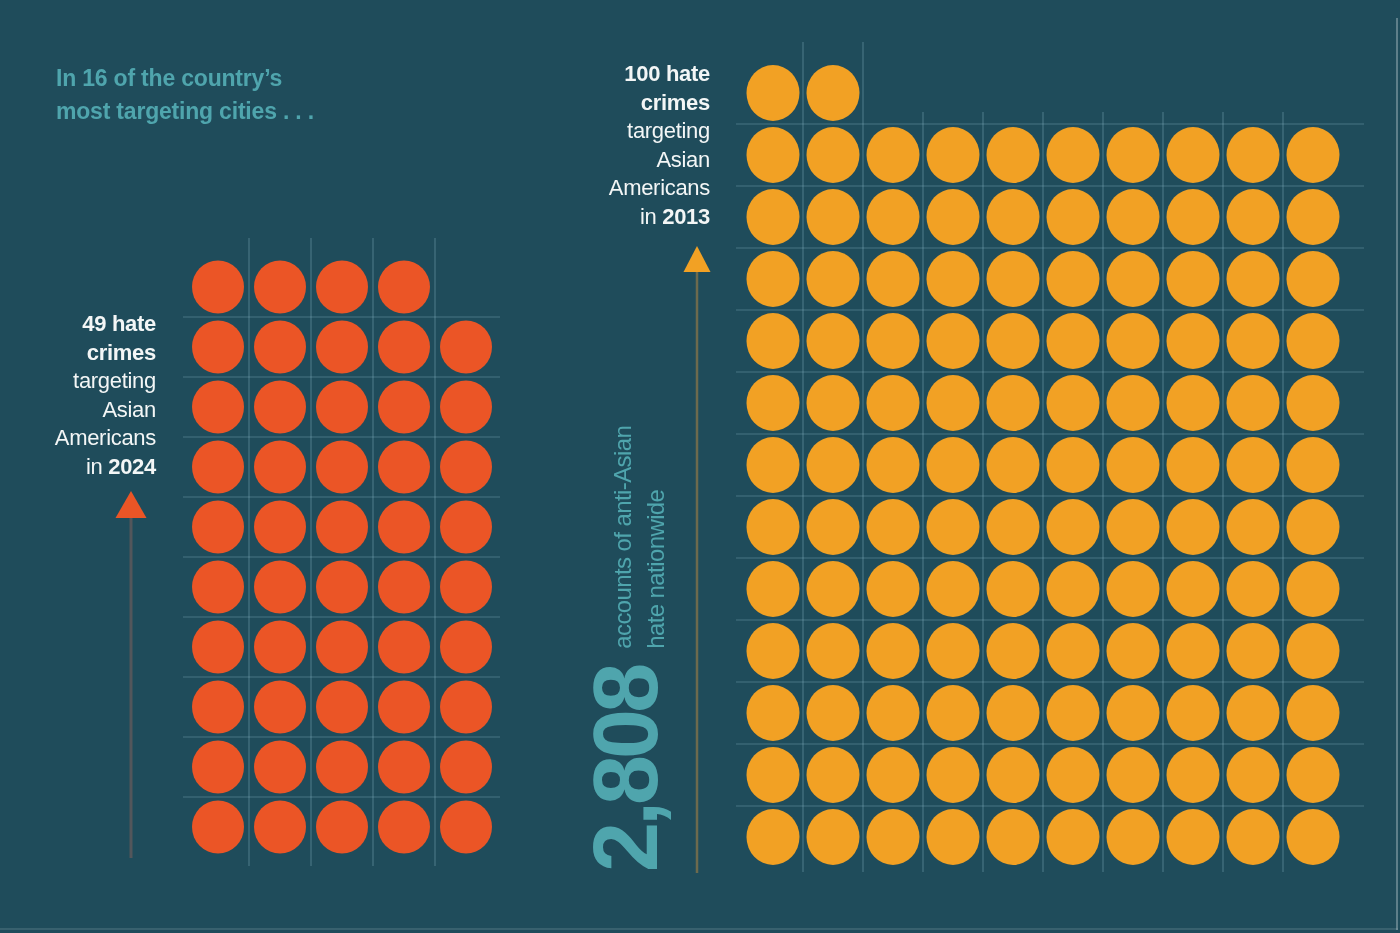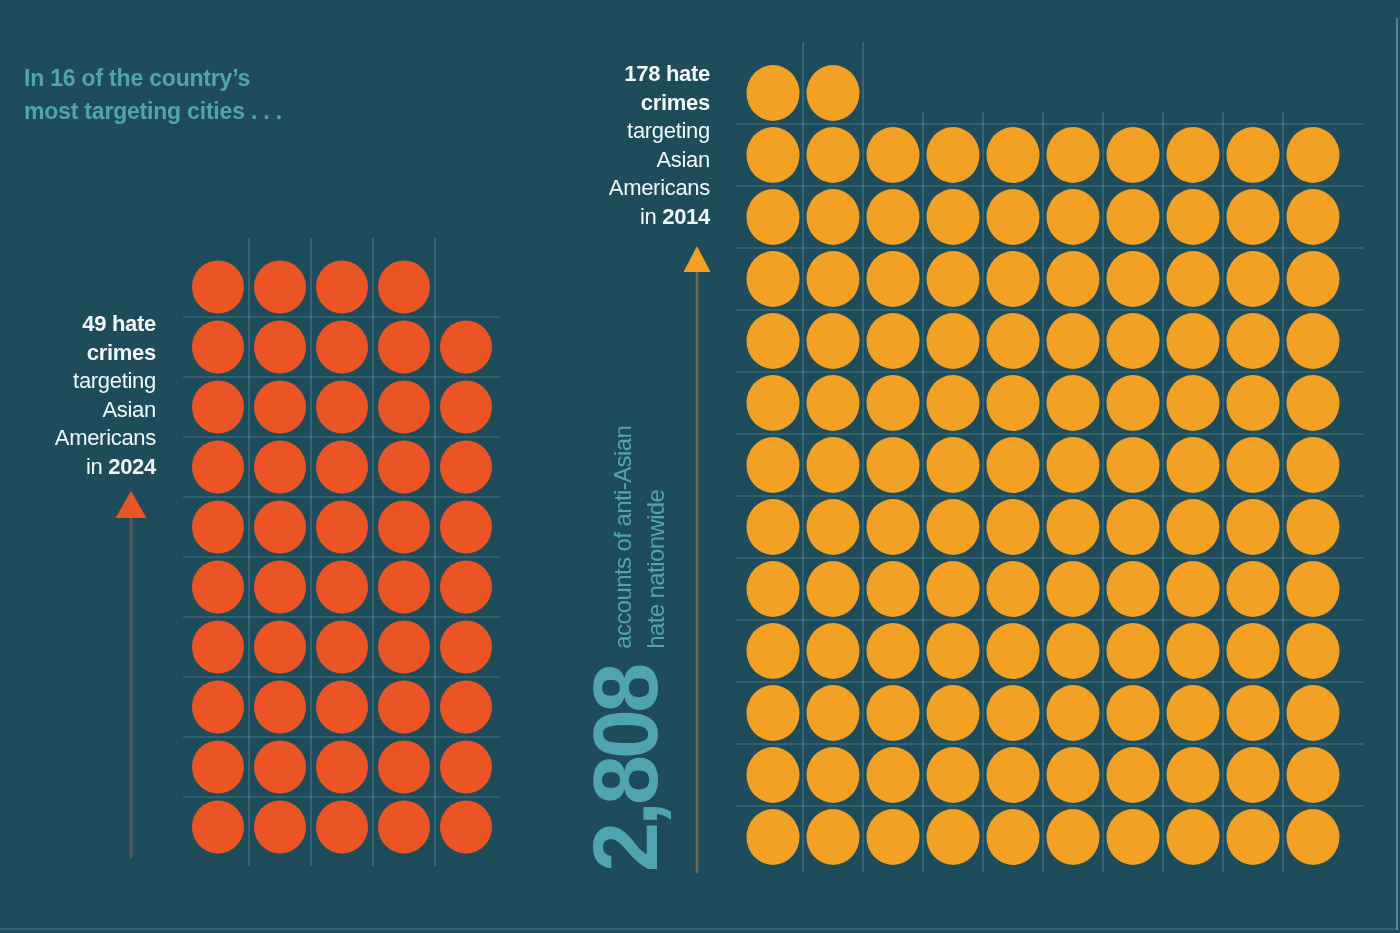--- a/index.html
+++ b/index.html
@@ -5,21 +5,21 @@
   html,body{margin:0;padding:0;background:#10303c;}
   #canvas{
     position:relative;
     width:1400px;height:933px;
     overflow:hidden;
     font-family:"Liberation Sans","DejaVu Sans",sans-serif;
     background:#1F4C5B;
   }
   #chart-svg{position:absolute;left:0;top:0;}
   .page-title{
-    position:absolute;left:24px;top:62px;
+    position:absolute;left:56px;top:62px;
     font-size:23px;font-weight:700;line-height:33px;
     letter-spacing:-0.2px;color:#4FA5AD;
   }
   .side-label{
     position:absolute;
     text-align:right;
     color:#F3F6F6;
     font-size:22px;line-height:28.5px;font-weight:400;
     letter-spacing:-0.3px;
   }
@@ -282,20 +282,20 @@
   </div>
 <div class="side-label" style="left: 16px; top: 310px; width: 140px;">
       <div><strong>49 hate</strong></div>
       <div><strong>crimes</strong></div>
       <div>targeting</div>
       <div>Asian</div>
       <div>Americans</div>
       <div>in <strong>2024</strong></div>
     </div>
     <div class="side-label" style="left: 540px; top: 60px; width: 170px;">
-      <div><strong>178 hate</strong></div>
+      <div><strong>100 hate</strong></div>
       <div><strong>crimes</strong></div>
       <div>targeting</div>
       <div>Asian</div>
       <div>Americans</div>
-      <div>in <strong>2014</strong></div>
+      <div>in <strong>2013</strong></div>
     </div>
   </div>
 
 </body></html>

